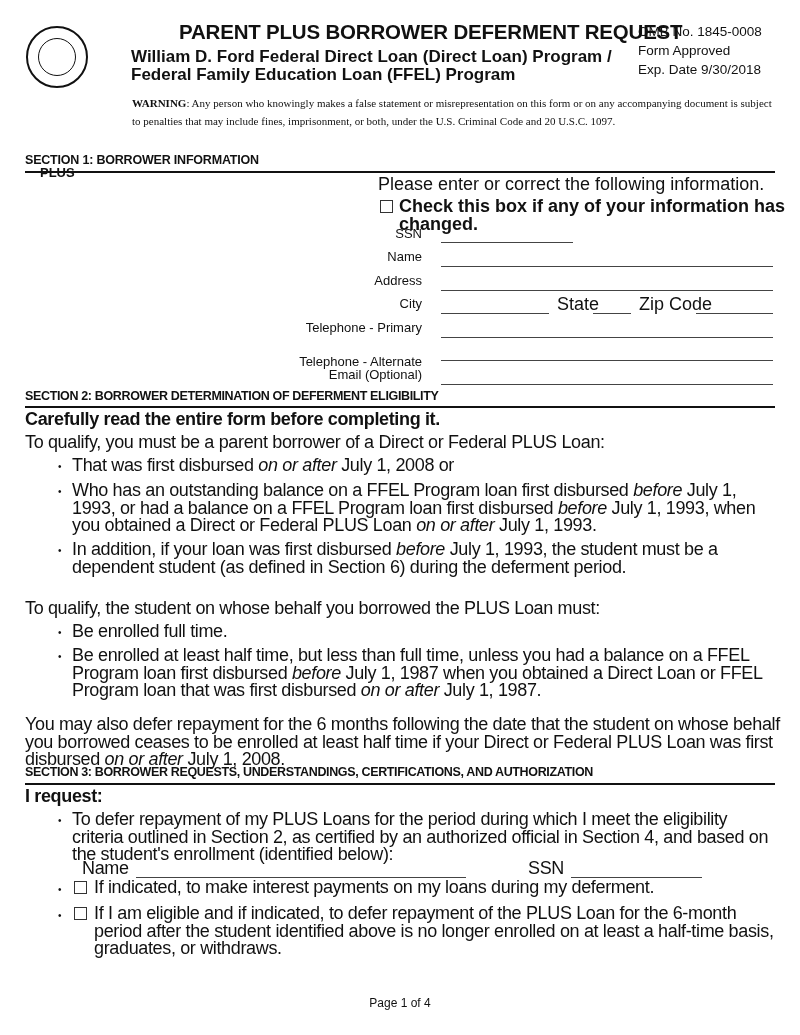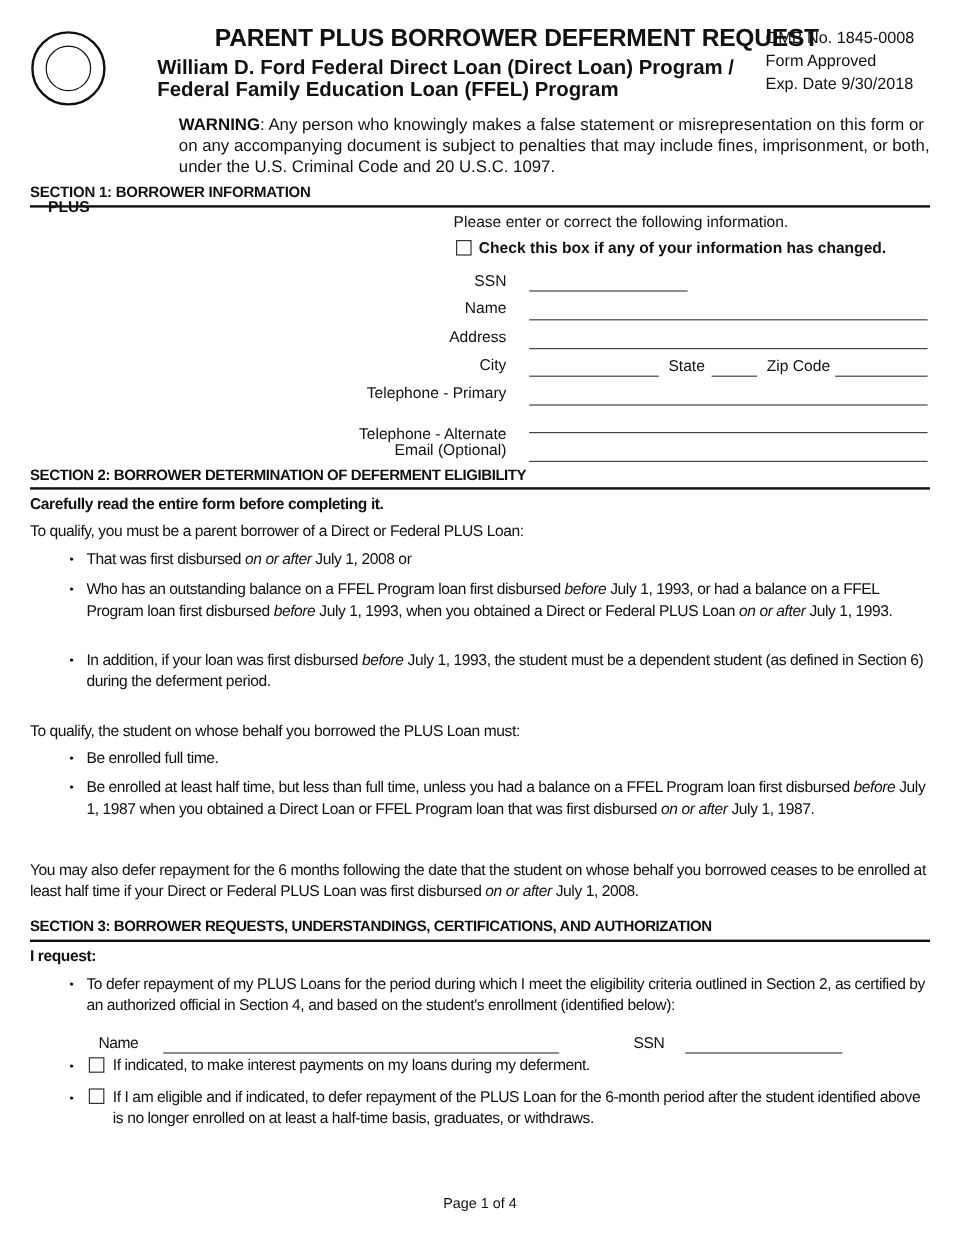--- a/index.html
+++ b/index.html
@@ -13,26 +13,26 @@
     border: 2px solid #111; box-sizing: border-box;
   }
   .seal-inner {
     position: absolute; left: 10px; top: 10px; width: 38px; height: 38px;
     border-radius: 50%; border: 1px solid #111; box-sizing: border-box;
   }
   .plus-label { left: 40px; top: 118px; font-weight: bold; font-size: 13px; margin-top: 47px; }
   .title { left: 131px; top: 20px; font-size: 20.5px; font-weight: bold; letter-spacing: -0.2px; margin-left: 48px; }
   .subtitle { left: 131px; top: 48px; width: 490px; font-size: 17px; font-weight: bold; line-height: 18px; }
   .omb { left: 638px; top: 22px; font-size: 13.5px; line-height: 19px; }
-  .warning { left: 149px; top: 95px; width: 640px; font-size: 14px; line-height: 17.5px; }
+  .warning { left: 132px; top: 95px; width: 640px; font-size: 11px; line-height: 17.5px; font-family: Liberation Serif, serif; }
   .section-title { left: 25px; font-size: 12.5px; font-weight: bold; letter-spacing: -0.2px; }
   .section-rule { left: 25px; width: 750px; height: 0; border-top: 2.5px solid #111; }
   .label-r { text-align: right; font-size: 13px; width: 200px; }
   .line { height: 0; border-top: 1px solid #444; }
-  .t13 { font-size: 13px; line-height: 17.5px; }
+  .t13 { font-size: 18px; line-height: 17.5px; }
   .bullet { font-size: 10px; }
   .cbox { width: 13px; height: 13px; border: 1px solid #333; box-sizing: border-box; }
   .cond { letter-spacing: -0.35px; }
   i { font-style: italic; }
 </style>
 </head>
 <body>
 
 <div class="abs seal">
   <div class="seal-inner"></div>

